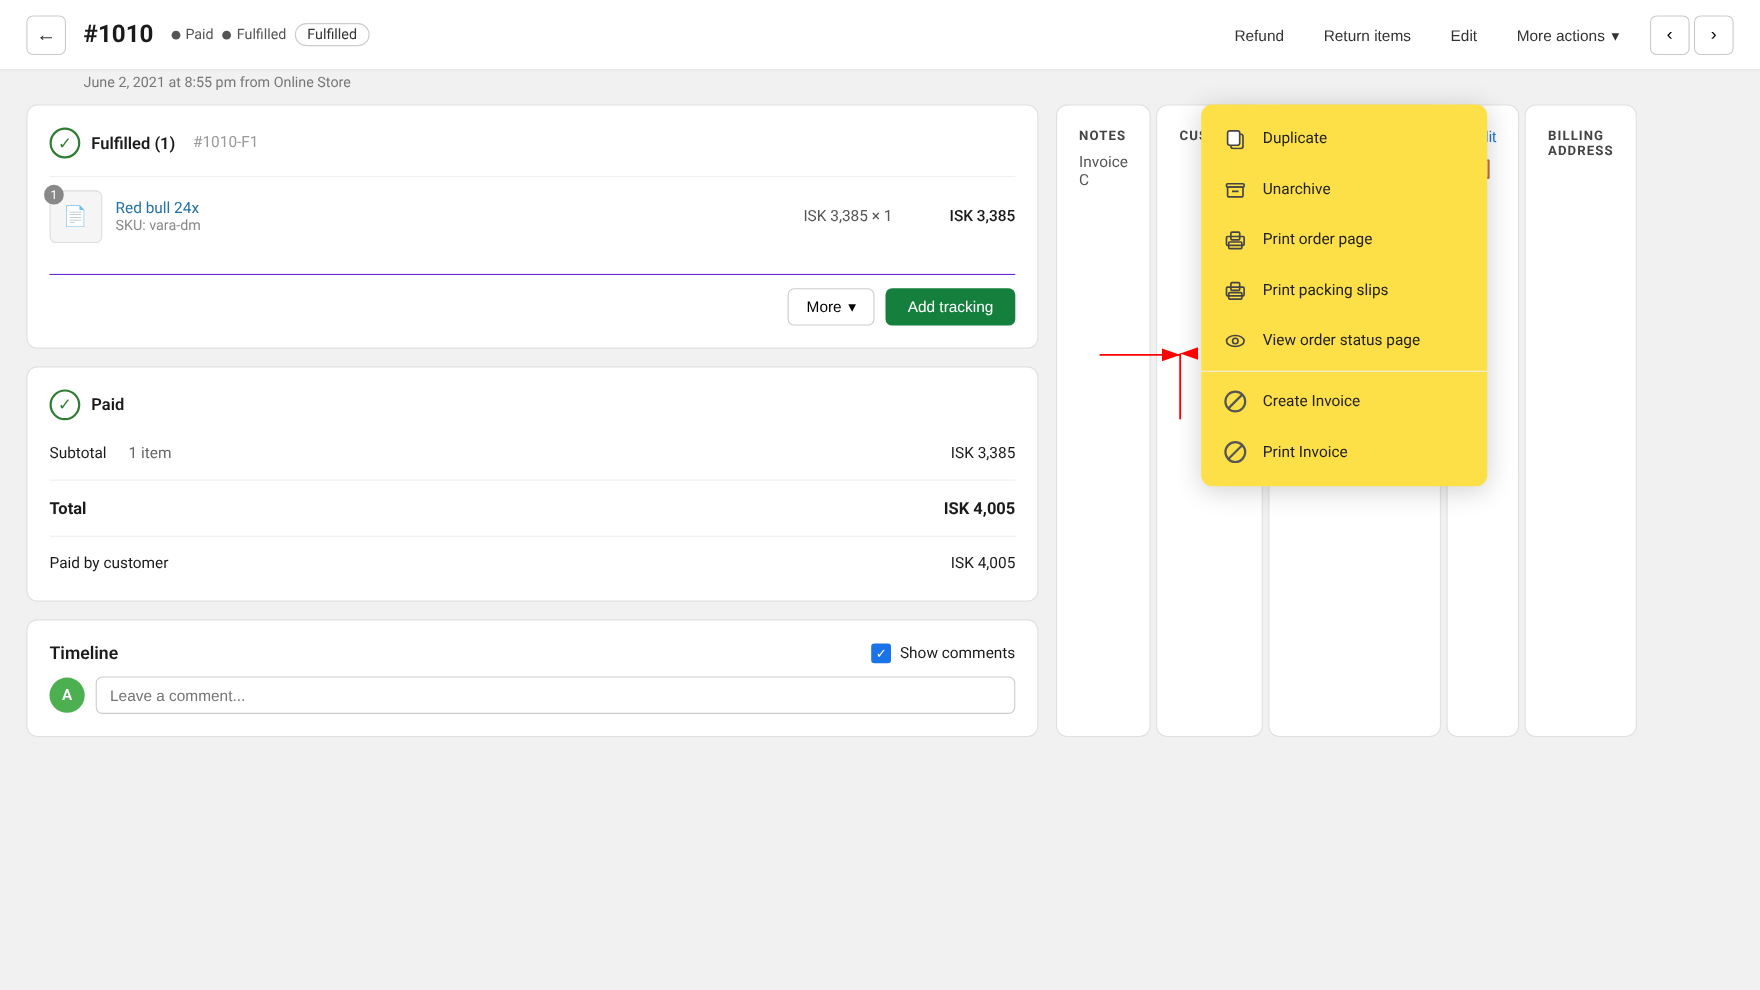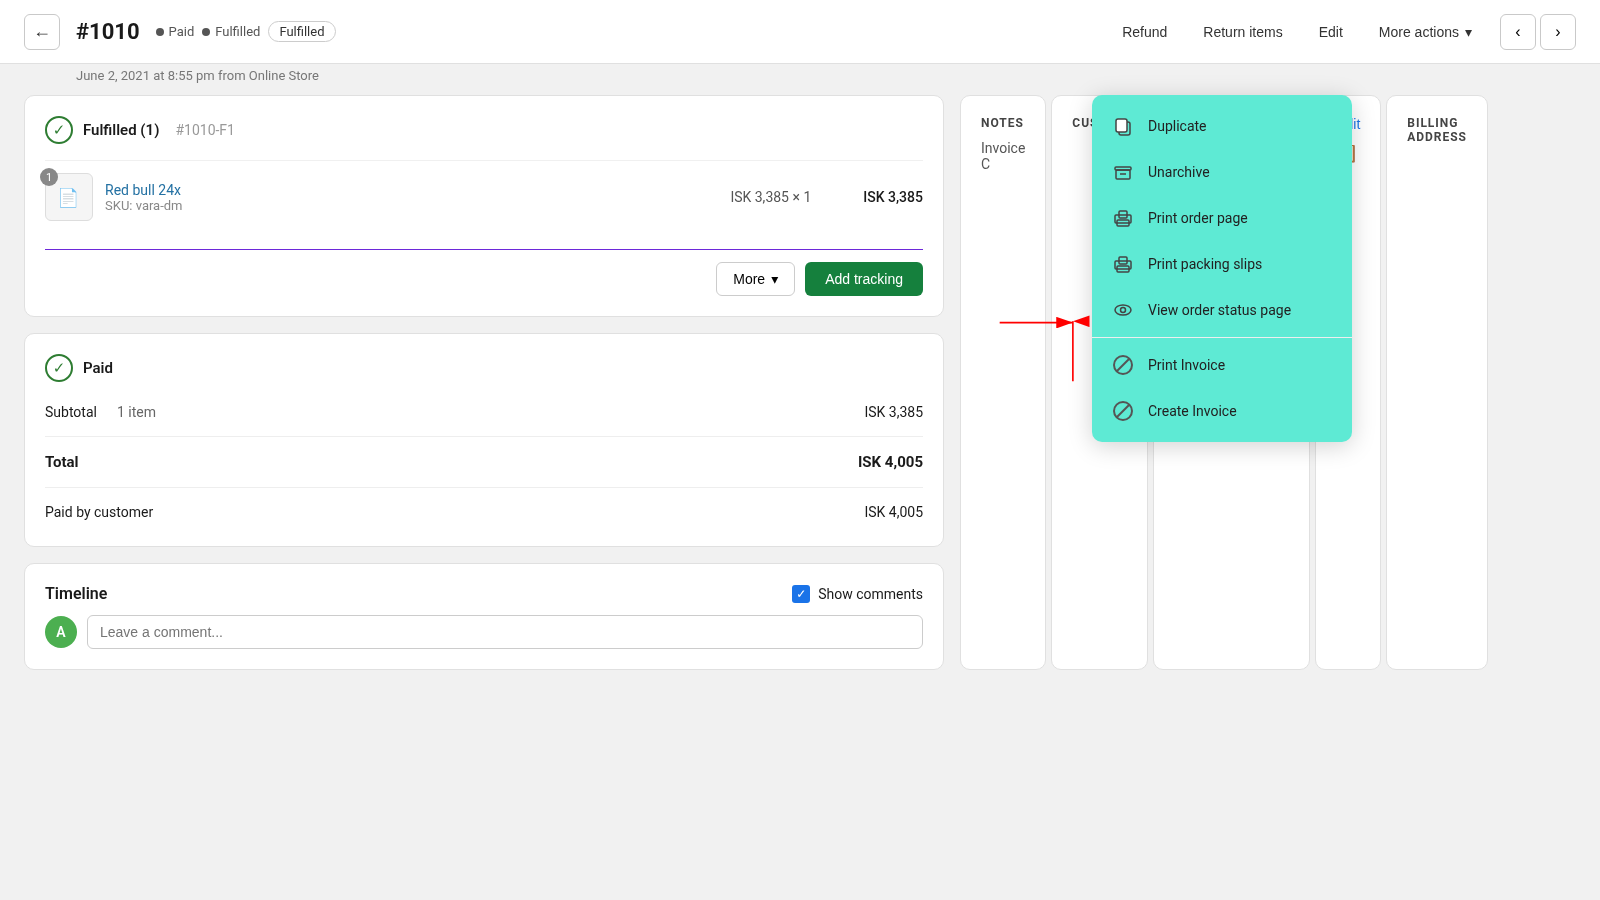--- a/index.html
+++ b/index.html
@@ -348,21 +348,21 @@
       color: #555;
       cursor: pointer;
       margin-top: 6px;
     }
 
     
     .dropdown-menu {
       position: absolute;
       top: 0;
       right: 248px;
-      background: #5eead4;
+      background: #fde047;
       border-radius: 10px;
       box-shadow: 0 4px 24px rgba(0,0,0,0.18);
       min-width: 260px;
       z-index: 100;
       padding: 8px 0;
     }
     .dropdown-item {
       display: flex;
       align-items: center;
       gap: 14px;
@@ -584,30 +584,30 @@
       <span>View order status page</span>
     </div>
     <hr class="dropdown-divider">
     <div class="dropdown-item">
       <span class="dd-icon">
         <svg width="22" height="22" viewBox="0 0 22 22" fill="none">
           <circle cx="11" cy="11" r="9" stroke="#555" stroke-width="2" fill="none"></circle>
           <line x1="4.5" y1="17.5" x2="17.5" y2="4.5" stroke="#555" stroke-width="2"></line>
         </svg>
       </span>
-      <span>Print Invoice</span>
+      <span>Create Invoice</span>
     </div>
     <div class="dropdown-item">
       <span class="dd-icon">
         <svg width="22" height="22" viewBox="0 0 22 22" fill="none">
           <circle cx="11" cy="11" r="9" stroke="#555" stroke-width="2" fill="none"></circle>
           <line x1="4.5" y1="17.5" x2="17.5" y2="4.5" stroke="#555" stroke-width="2"></line>
         </svg>
       </span>
-      <span>Create Invoice</span>
+      <span>Print Invoice</span>
     </div>
   </div>
 
   <svg class="annotation-arrow" style="position:absolute; top:0; left:0; width:100%; height:100%; pointer-events:none; z-index:200;" viewBox="0 0 920 900">
 
     <defs>
       <marker id="arrowhead" markerWidth="10" markerHeight="7" refX="10" refY="3.5" orient="auto">
         <polygon points="0 0, 10 3.5, 0 7" fill="red"></polygon>
       </marker>
       <marker id="arrowhead-up" markerWidth="7" markerHeight="10" refX="3.5" refY="0" orient="auto">

